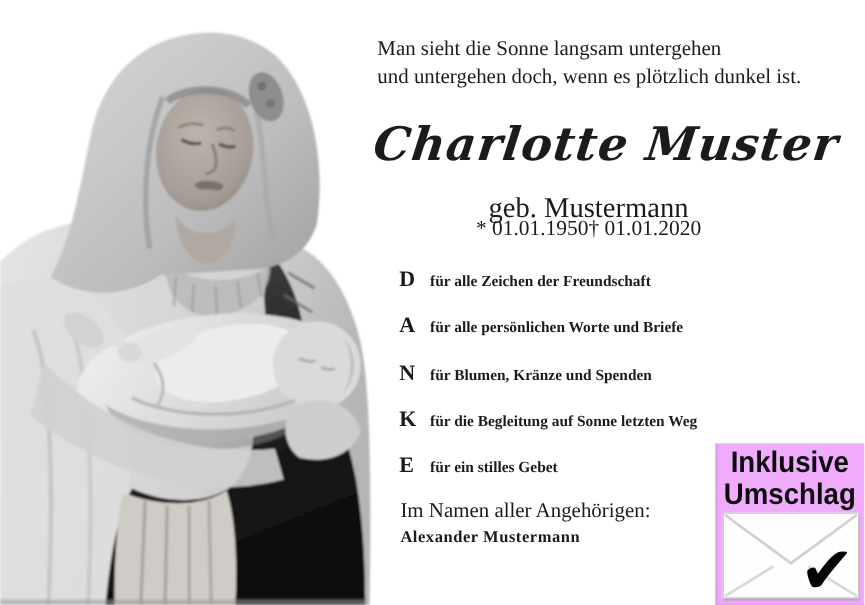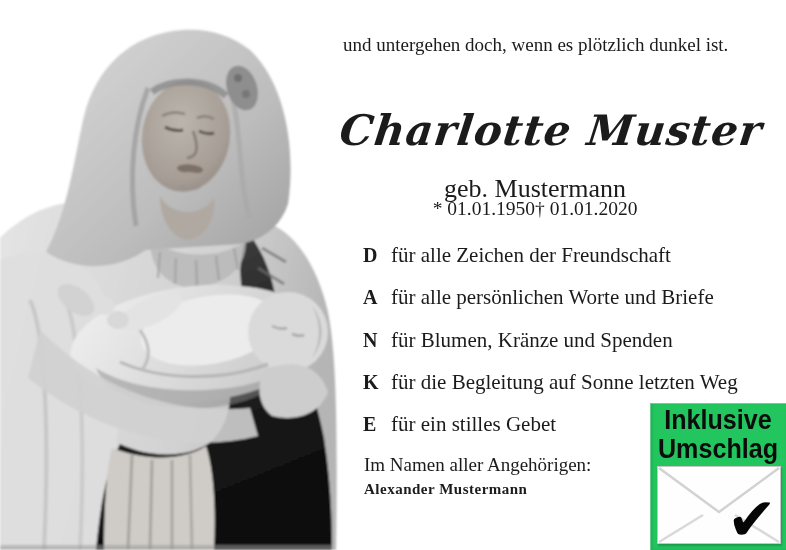--- a/index.html
+++ b/index.html
@@ -71,42 +71,42 @@
     height: 23px;
     margin-bottom: 19.3px;
     white-space: nowrap;
   }
   .danke-letter {
     width: 28px;
     font-weight: bold;
     font-size: 20px;
     flex: 0 0 28px;
   }
-  .danke-text { font-size: 21px; }
+  .danke-text { font-size: 14px; font-weight: bold; }
 
   
   .closing {
     position: absolute;
     left: 364px; top: 453px;
     font-size: 19px;
     line-height: 24px;
     white-space: nowrap;
   }
   .closing .signature {
     font-weight: bold;
     font-size: 15px;
     letter-spacing: .5px;
   }
 
   
   .badge {
     position: absolute;
     left: 650px; top: 403px;
     width: 136px; height: 147px;
-    background: #22c55e;
+    background: #f0abfc;
     box-shadow: inset 1px 1px 0 rgba(255,255,255,.35), inset 2px 0 3px rgba(0,0,0,.12);
   }
   .badge-title {
     margin-top: 3px;
     text-align: center;
     font-family: "Liberation Sans", sans-serif;
     font-weight: bold;
     font-size: 27px;
     line-height: 28.5px;
     color: #0c0c0c;
@@ -233,20 +233,21 @@
         <path d="M40 330 C92 382 162 416 250 408 L258 436 C180 456 92 430 28 378 Z" fill="#d0d0d0" opacity=".9"></path>
 
         <path d="M268 368 C300 358 320 368 328 392 C320 414 296 422 272 416 C256 404 256 380 268 368 Z" fill="#cdcdcd"></path>
 
         <rect x="0" y="545" width="332" height="5" fill="#9a9a9a" opacity=".55"></rect>
       </g>
     </svg>
   </div>
 
   <div class="quote">
+    <div>Man sieht die Sonne langsam untergehen</div>
     <div>und untergehen doch, wenn es plötzlich dunkel ist.</div>
   </div>
 
   <div class="name">Charlotte Muster</div>
   <div class="maiden">geb. Mustermann</div>
   <div class="dates">
     <span class="birth">* 01.01.1950</span><span class="death">† 01.01.2020</span>
   </div>
 
   <div class="danke">

